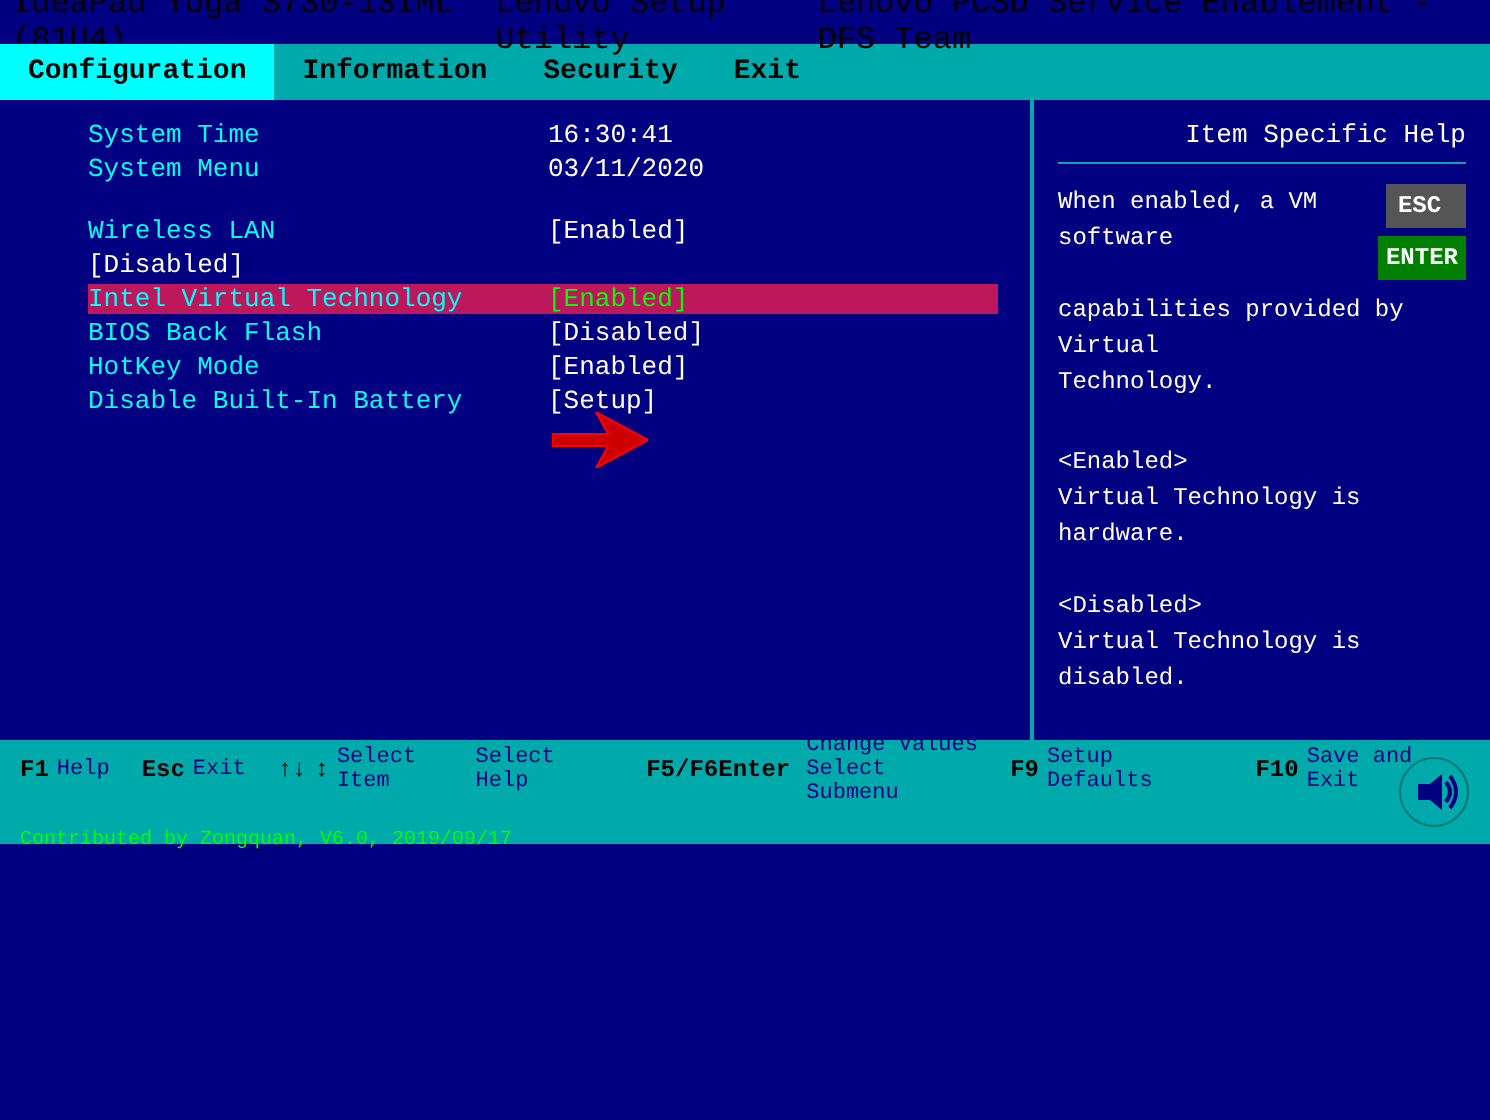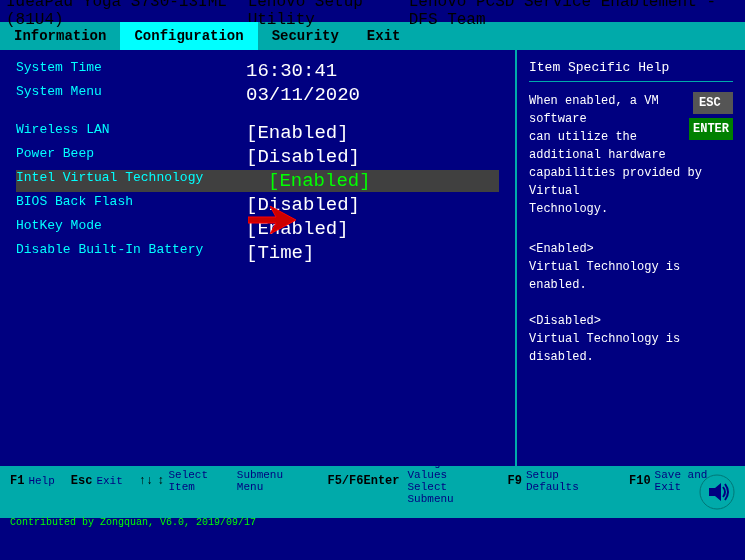--- a/index.html
+++ b/index.html
@@ -39,22 +39,23 @@
       align-items: center;
     }
     .nav-item.active {
       background: #00ffff;
       color: #000000;
     }
 
     
     #main {
       display: flex;
-      height: 416px;
+      height: 320px;
       background: #000080;
+      margin-left: 28px;
     }
 
     
     #left-panel {
       flex: 1;
       padding: 10px 16px;
       position: relative;
     }
 
     .section-row {
@@ -62,40 +63,40 @@
       margin-bottom: 2px;
     }
     .row-label {
       color: #00ffff;
       font-size: 13px;
       width: 230px;
       flex-shrink: 0;
     }
     .row-value {
       color: #ffffff;
-      font-size: 19px;
+      font-size: 13px;
     }
     .row-value.highlighted {
       color: #00ff00;
     }
 
     .spacer { height: 14px; }
 
     
     #right-panel {
       width: 230px;
       border-left: 2px solid #00aaaa;
       padding: 10px 12px;
       position: relative;
     }
 
     #help-title {
       color: #ffffff;
       font-size: 13px;
-      text-align: left;
+      text-align: right;
       margin-bottom: 10px;
       border-bottom: 1px solid #00aaaa;
       padding-bottom: 6px;
     }
 
     #help-text {
       color: #ffffff;
       font-size: 12px;
       line-height: 1.5;
     }
@@ -182,22 +183,22 @@
 </head>
 <body>
 
 <div id="title-bar">
   <span id="title-left">IdeaPad Yoga S730-13IML (81U4)</span>
   <span id="title-center">Lenovo Setup Utility</span>
   <span id="title-right">Lenovo PCSD Service Enablement - DFS Team</span>
 </div>
 
 <div id="nav-bar">
+  <div class="nav-item active">Configuration</div>
   <div class="nav-item">Information</div>
-  <div class="nav-item active">Configuration</div>
   <div class="nav-item">Security</div>
   <div class="nav-item">Exit</div>
 </div>
 
 <div id="main">
 
   <div id="left-panel">
 
     <div class="section-row">
       <span class="row-label">System Time</span>
@@ -208,64 +209,63 @@
       <span class="row-value">03/11/2020</span>
     </div>
 
     <div class="spacer"></div>
 
     <div class="section-row">
       <span class="row-label">Wireless LAN</span>
       <span class="row-value">[Enabled]</span>
     </div>
     <div class="section-row">
-      <span class="row-label">Power Beep</span>
       <span class="row-value">[Disabled]</span>
     </div>
-    <div class="section-row" style="background: #404040; gap: 22px;">
+    <div class="section-row" style="background: #be185d;">
       <span class="row-label">Intel Virtual Technology</span>
       <span class="row-value highlighted">[Enabled]</span>
     </div>
     <div class="section-row">
       <span class="row-label">BIOS Back Flash</span>
       <span class="row-value">[Disabled]</span>
     </div>
     <div class="section-row">
       <span class="row-label">HotKey Mode</span>
       <span class="row-value">[Enabled]</span>
     </div>
     <div class="section-row">
       <span class="row-label">Disable Built-In Battery</span>
-      <span class="row-value">[Time]</span>
+      <span class="row-value">[Setup]</span>
     </div>
 
     <div class="red-arrow">
       <svg width="48" height="28" viewBox="0 0 48 28">
         <polygon points="48,14 22,0 28,11 0,11 0,17 28,17 22,28" fill="#cc0000" stroke="#ff0000" stroke-width="1"></polygon>
       </svg>
     </div>
 
   </div>
 
   <div id="right-panel">
     <div id="help-title">Item Specific Help</div>
     <div id="help-text">
       <div style="overflow:hidden; margin-bottom:4px;">
         <div style="float:right; display:flex; flex-direction:column; gap:2px; margin-left:4px;">
           <span class="esc-badge">ESC</span>
           <span class="enter-badge">ENTER</span>
         </div>
         <span>When enabled, a VM software</span><br>
-        <span>can utilize the additional hardware</span><br>
+        <br>
         <span>capabilities provided by Virtual</span><br>
         <span>Technology.</span>
       </div>
       <br>
       <span>&lt;Enabled&gt;</span><br>
-      <span>Virtual Technology is enabled.</span>
+      <span>Virtual Technology is hardware.</span>
       <br><br>
       <span>&lt;Disabled&gt;</span><br>
       <span>Virtual Technology is disabled.</span>
     </div>
   </div>
 
 </div>
 
 <div id="bottom-bar">
   <div id="function-keys">
@@ -278,21 +278,21 @@
     <div class="fkey-group">
       <span class="fkey-label">Esc</span>
       <span class="fkey-desc">Exit</span>
     </div>
 
     <div class="fkey-group">
       <span class="fkey-label">↑↓</span>
       <span class="fkey-arrow">↕</span>
       <div style="display:flex; flex-direction:row;">
         <span class="fkey-desc">Select Item</span>
-        <span class="fkey-desc">Submenu Menu</span>
+        <span class="fkey-desc">Select Help</span>
       </div>
     </div>
 
     <div class="fkey-group">
       <div style="display:flex; flex-direction:row; align-items:flex-end;">
         <span class="fkey-label">F5/F6</span>
         <span class="fkey-label">Enter</span>
       </div>
       <div style="display:flex; flex-direction:column; margin-left:4px;">
         <span class="fkey-desc">Change Values</span>

